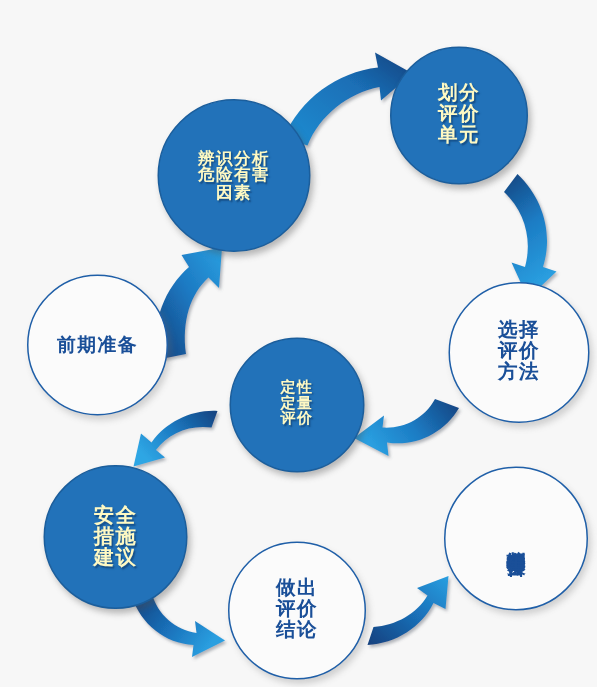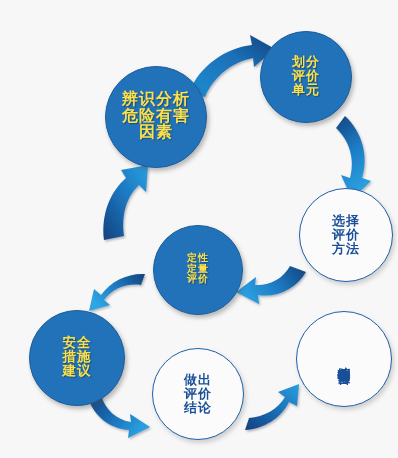--- a/index.html
+++ b/index.html
@@ -46,47 +46,46 @@
     box-shadow: 2px 3px 4px rgba(120, 120, 120, 0.30);
   }
   .node-label {
     font-weight: bold;
     line-height: 1.06;
     letter-spacing: 1px;
     white-space: pre-line;
     user-select: none;
   }
   .filled .node-label {
-    color: #fde047;
+    color: #fef9c3;
     text-shadow: 1px 1px 1px rgba(10, 45, 90, 0.55);
-    font-family: Liberation Mono, monospace;
   }
   .outlined .node-label {
     color: #1a4f98;
     text-shadow: 0.5px 0.5px 0 rgba(255, 255, 255, 0.6);
   }
   .vertical .node-label {
     writing-mode: vertical-rl;
     text-orientation: upright;
     line-height: 1.12;
     letter-spacing: 0.5px;
   }
 
   
   #node-prep        { left: 18px;  top: 183px; width: 94px;  height: 94px; }
   #node-identify    { left: 105px; top: 66px;  width: 102px; height: 102px; }
   #node-unit        { left: 260px; top: 31px;  width: 92px;  height: 92px; }
   #node-method      { left: 299px; top: 188px; width: 94px;  height: 94px; justify-content: center; }
   #node-report      { left: 296px; top: 311px; width: 96px;  height: 96px; }
-  #node-conclusion  { left: 152px; top: 348px; width: 92px;  height: 92px; }
+  #node-conclusion  { left: 152px; top: 361px; width: 92px;  height: 92px; }
   #node-measures    { left: 29px;  top: 310px; width: 96px;  height: 96px; }
   #node-evaluate    { left: 153px; top: 225px; width: 90px;  height: 90px; }
 
   #node-prep .node-label       { font-size: 12.5px; }
-  #node-identify .node-label   { font-size: 16px; }
+  #node-identify .node-label   { font-size: 11px; }
   #node-unit .node-label       { font-size: 13px; }
   #node-method .node-label     { font-size: 13px; }
   #node-report .node-label     { font-size: 12.5px; }
   #node-conclusion .node-label { font-size: 13px; }
   #node-measures .node-label   { font-size: 13.5px; }
   #node-evaluate .node-label   { font-size: 10px; }
 </style>
 </head>
 <body>
 
@@ -163,20 +162,23 @@
       <path d="M88,398 C94,416 110,429 129,430 L128,438 L150,427 L130,414 L131,422
                C117,420 105,410 101,395 Z" fill="url(#gradRightDown)"></path>
     </g>
 
     <g filter="url(#arrowShadow)">
       <path d="M245,430 C264,429 281,418 289,402 L297,406 L299,384 L278,392 L285,397
                C278,409 264,417 249,418 Z" fill="url(#gradRightUp2)"></path>
     </g>
   </svg>
 
+  <div id="node-prep" class="node outlined">
+    <span class="node-label">前期准备</span>
+  </div>
 
   <div id="node-identify" class="node filled">
     <span class="node-label">辨识分析
 危险有害
 因素</span>
   </div>
 
   <div id="node-unit" class="node filled">
     <span class="node-label">划分
 评价

